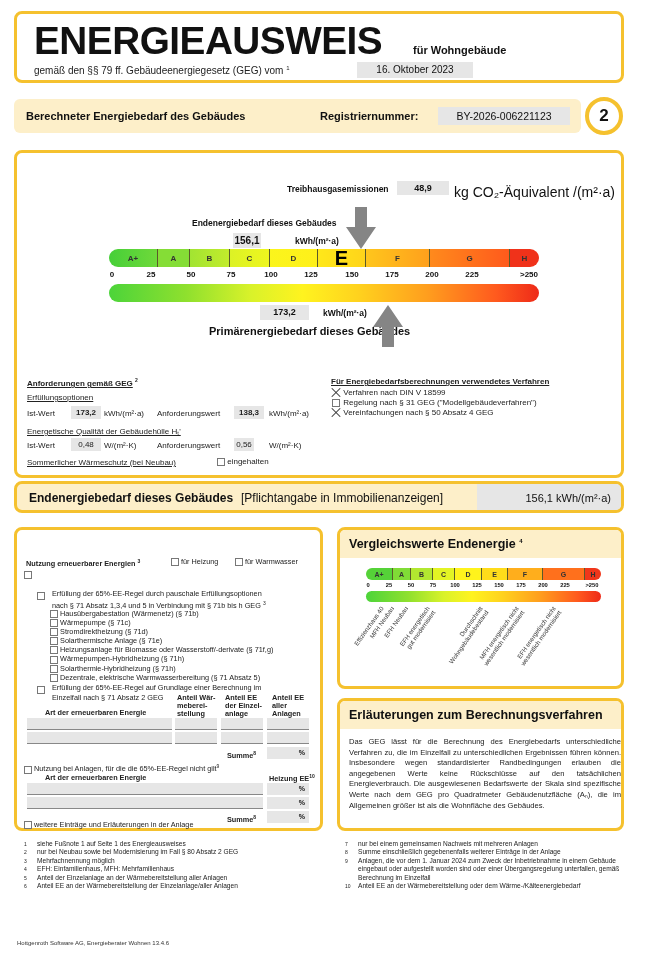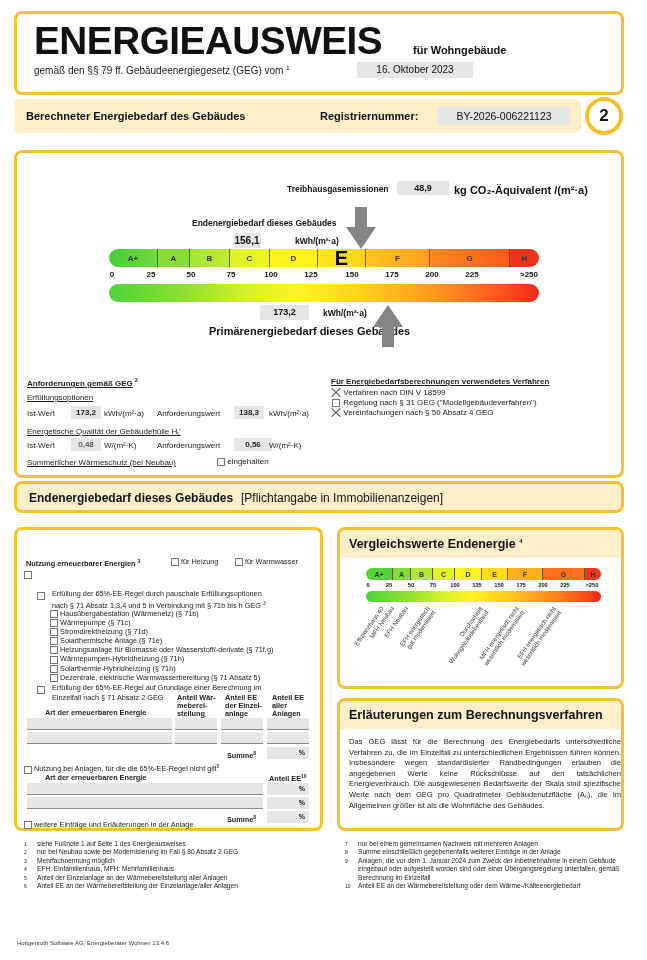--- a/index.html
+++ b/index.html
@@ -1,18 +1,18 @@
 <!DOCTYPE html>
 <html><head>
 <meta charset="utf-8">
 <style>
 *{box-sizing:border-box;margin:0;padding:0}
 body{width:647px;height:960px;background:#fff;font-family:"Liberation Sans",sans-serif;color:#111;position:relative;overflow:hidden}
 .box{position:absolute;border:3px solid #f5c12e;border-radius:8px;background:#fff}
-.hdr-box{left:14px;top:11px;width:610px;height:84px}
+.hdr-box{left:14px;top:11px;width:610px;height:72px}
 .title{position:absolute;left:17px;top:6px;font-size:38px;font-weight:bold;letter-spacing:-0.5px;transform:scaleX(1.02);transform-origin:left}
 .subtitle-r{position:absolute;left:396px;top:30px;font-size:11px;font-weight:bold}
 .law{position:absolute;left:17px;top:51px;font-size:10px;color:#222}
 .law sup{font-size:6px}
 .date{position:absolute;left:340px;top:48px;width:116px;height:16px;background:#e6e6e6;font-size:10px;text-align:center;line-height:16px}
 .band{position:absolute;left:14px;top:99px;width:567px;height:34px;background:#fdefc9;border-radius:6px}
 .band .l{position:absolute;left:12px;top:11px;font-size:11px;font-weight:bold}
 .band .m{position:absolute;left:306px;top:11px;font-size:11px;font-weight:bold}
 .band .reg{position:absolute;left:424px;top:8px;width:132px;height:18px;background:#e6e6e6;font-size:10.5px;text-align:center;line-height:18px}
 .pg{position:absolute;left:585px;top:97px;width:38px;height:38px;border:4px solid #f5c12e;border-radius:50%;background:#fff;font-weight:bold;font-size:17px;text-align:center;line-height:30px}
@@ -65,21 +65,21 @@
   <div class="l">Berechneter Energiebedarf des Gebäudes</div>
   <div class="m">Registriernummer:</div>
   <div class="reg">BY-2026-006221123</div>
 </div>
 <div class="pg">2</div>
 
 <div class="box eb">
 
   <div class="abs" style="left:270px;top:31px;font-size:8.5px;font-weight:bold">Treibhausgasemissionen</div>
   <div class="abs gbox" style="left:380px;top:28px;width:52px;height:14px;font-size:9px;line-height:14px">48,9</div>
-  <div class="abs" style="left:437px;top:31px;font-size:11px;font-weight:bold">kg CO₂-Äquivalent /(m²·a)</div>
+  <div class="abs" style="left:437px;top:31px;font-size:14px;font-weight:normal">kg CO₂-Äquivalent /(m²·a)</div>
 
   <div class="abs" style="left:175px;top:65px;font-size:8.5px;font-weight:bold">Endenergiebedarf dieses Gebäudes</div>
   <div class="abs gbox" style="left:216px;top:80px;width:28px;height:15px;font-size:10px;line-height:15px">156,1</div>
   <div class="abs" style="left:278px;top:83px;font-size:8.5px;font-weight:bold">kWh/(m²·a)</div>
 
   <svg class="abs" style="left:328px;top:54px" width="32" height="42">
       <polygon points="10,0 22,0 22,20 31,20 16,42 1,20 10,20" fill="#858585"></polygon>
     </svg>
 
   <div class="bar" style="left:92px;top:96px;width:430px;height:18px">
@@ -122,37 +122,38 @@
   <div class="abs small" style="left:87px;top:256px">kWh/(m²·a)</div>
   <div class="abs small" style="left:140px;top:256px">Anforderungswert</div>
   <div class="abs gbox small" style="left:217px;top:253px;width:30px;height:13px;line-height:13px">138,3</div>
   <div class="abs small" style="left:252px;top:256px">kWh/(m²·a)</div>
 
   <div class="abs small ul" style="left:10px;top:272px">Energetische Qualität der Gebäudehülle Hₜ'</div>
   <div class="abs small" style="left:10px;top:288px">Ist-Wert</div>
   <div class="abs gbox small" style="left:54px;top:285px;width:30px;height:13px;line-height:13px;font-weight:normal">0,48</div>
   <div class="abs small" style="left:87px;top:288px">W/(m²·K)</div>
   <div class="abs small" style="left:140px;top:288px">Anforderungswert</div>
-  <div class="abs gbox small" style="left:217px;top:285px;width:38px;height:13px;line-height:13px;font-weight:bold">0,56</div>
+  <div class="abs gbox small" style="left:217px;top:285px;width:20px;height:13px;line-height:13px;font-weight:normal">0,56</div>
   <div class="abs small" style="left:252px;top:288px">W/(m²·K)</div>
 
   <div class="abs small ul" style="left:10px;top:305px">Sommerlicher Wärmeschutz (bei Neubau)</div>
   <div class="abs small" style="left:200px;top:304px"><span class="cb"></span> <span>eingehalten</span></div>
 
   <div class="abs small ul" style="left:314px;top:224px;font-weight:bold">Für Energiebedarfsberechnungen verwendetes Verfahren</div>
   <div class="abs small" style="left:314px;top:235px;line-height:10px">
     <div><span class="xcb"></span> <span>Verfahren nach DIN V 18599</span></div>
     <div><span class="cb" style="margin:0 1px"></span> <span>Regelung nach § 31 GEG ("Modellgebäudeverfahren")</span></div>
     <div><span class="xcb"></span> <span>Vereinfachungen nach § 50 Absatz 4 GEG</span></div>
   </div>
 </div>
 
 <div class="box end">
   <div class="t">Endenergiebedarf dieses Gebäudes</div>
   <div class="t2">[Pflichtangabe in Immobilienanzeigen]</div>
+  <div class="v">156,1 kWh/(m²·a)</div>
 </div>
 
 <div class="box ren">
   <div class="row" style="left:9px;top:28px;font-weight:bold"><span>Nutzung erneuerbarer Energien</span> <sup style="font-size:5px">3</sup></div>
   <div class="row" style="left:154px;top:27px"><span class="cb"></span> <span>für Heizung</span></div>
   <div class="row" style="left:218px;top:27px"><span class="cb"></span> <span>für Warmwasser</span></div>
 
   <div class="row" style="left:7px;top:40px"><span class="cb"></span></div>
 
   <div class="row" style="left:20px;top:61px"><span class="cb"></span></div>
@@ -190,21 +191,21 @@
   <div class="gf" style="left:10px;top:202px;width:145px"></div>
   <div class="gf" style="left:158px;top:202px;width:42px"></div>
   <div class="gf" style="left:204px;top:202px;width:42px"></div>
   <div class="gf" style="left:250px;top:202px;width:42px"></div>
 
   <div class="row" style="left:210px;top:220px;font-weight:bold"><span>Summe</span><sup style="font-size:5px">8</sup></div>
   <div class="gf2" style="left:250px;top:217px;width:42px">%</div>
 
   <div class="row" style="left:7px;top:233px"><span class="cb"></span> <span>Nutzung bei Anlagen, für die die 65%-EE-Regel nicht gilt</span><sup style="font-size:5px">9</sup></div>
   <div class="row" style="left:28px;top:243px;font-weight:bold">Art der erneuerbaren Energie</div>
-  <div class="row" style="left:252px;top:243px;font-weight:bold"><span>Anteil EE</span><sup style="font-size:5px">10</sup></div>
+  <div class="row" style="left:252px;top:243px;font-weight:bold"><span>Heizung EE</span><sup style="font-size:5px">10</sup></div>
 
   <div class="gf" style="left:10px;top:253px;width:236px"></div>
   <div class="gf2" style="left:250px;top:253px;width:42px">%</div>
   <div class="gf" style="left:10px;top:267px;width:236px"></div>
   <div class="gf2" style="left:250px;top:267px;width:42px">%</div>
 
   <div class="row" style="left:210px;top:284px;font-weight:bold"><span>Summe</span><sup style="font-size:5px">8</sup></div>
   <div class="gf2" style="left:250px;top:281px;width:42px">%</div>
   <div class="row" style="left:7px;top:290px"><span class="cb"></span> <span>weitere Einträge und Erläuterungen in der Anlage</span></div>
 </div>

